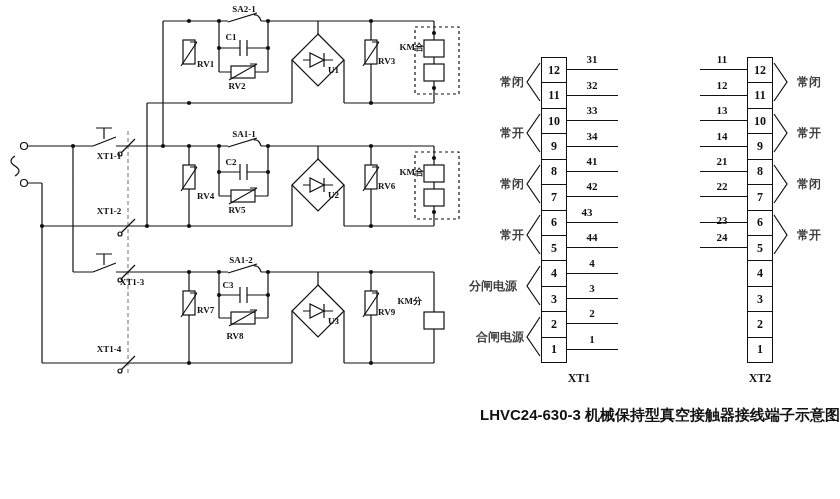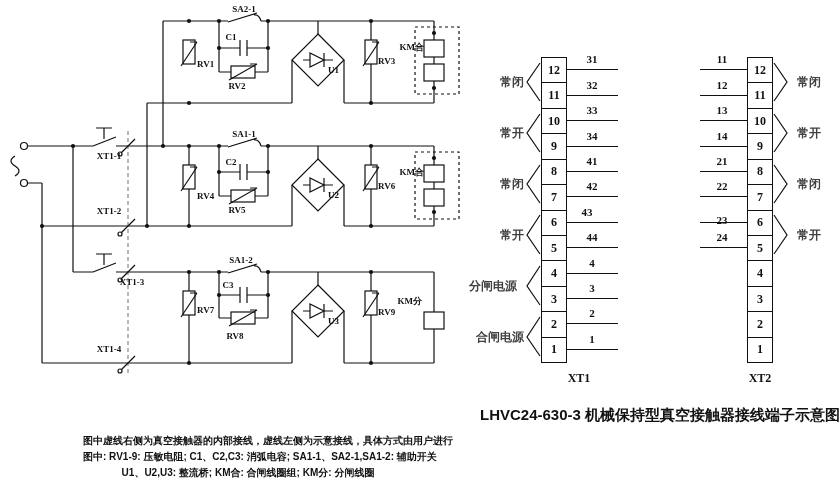--- a/index.html
+++ b/index.html
@@ -309,18 +309,15 @@
   <div class="wlbl" style="left:707px;top:156px;">21</div>
   <div class="wlbl" style="left:707px;top:181px;">22</div>
   <div class="wlbl" style="left:707px;top:207px;margin-top:8px;">23</div>
   <div class="wlbl" style="left:707px;top:232px;">24</div>
 
   <div class="clbl" style="left:797px;top:76px;width:62px;">常闭</div>
   <div class="clbl" style="left:797px;top:127px;width:62px;">常开</div>
   <div class="clbl" style="left:797px;top:178px;width:62px;">常闭</div>
   <div class="clbl" style="left:797px;top:229px;width:62px;">常开</div>
 
-  <div class="note" style="left:83px;top:436px;width:330px;">图中虚线右侧为真空接触器的内部接线，虚线左侧为示意接线，具体方式由用户进行</div>
-  <div class="note" style="left:83px;top:452px;width:330px;">图中: RV1-9: 压敏电阻; C1、C2,C3: 消弧电容; SA1-1、SA2-1,SA1-2: 辅助开关</div>
-  <div class="note" style="left:83px;top:468px;width:330px;">U1、U2,U3: 整流桥; KM合: 合闸线圈组; KM分: 分闸线圈</div>
   <div class="title" style="left:480px;top:406px;width:360px;font-size:15px;">LHVC24-630-3 机械保持型真空接触器接线端子示意图</div>
 
 </div>
 
 </body></html>

